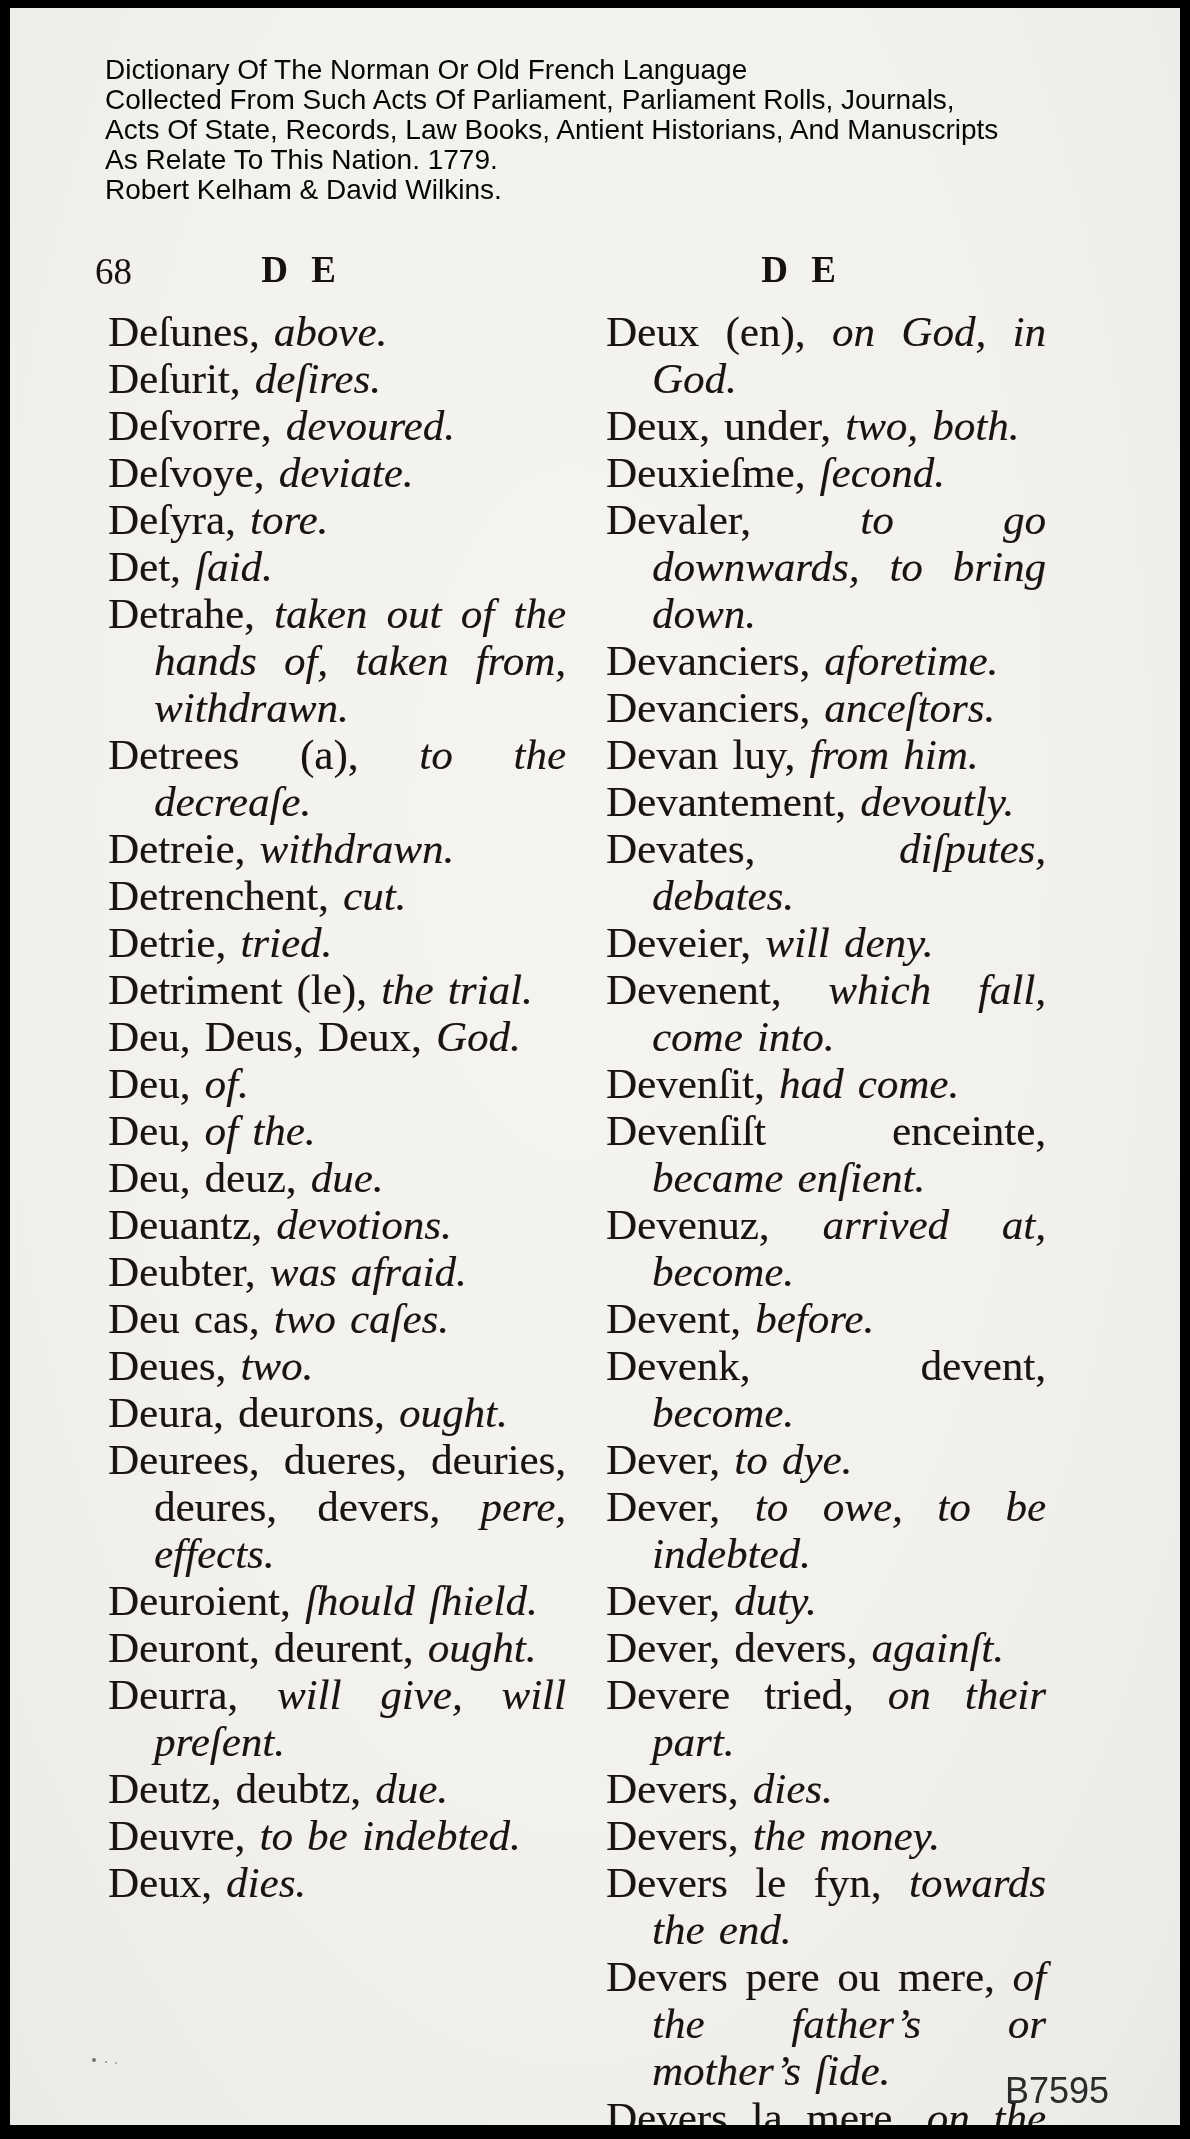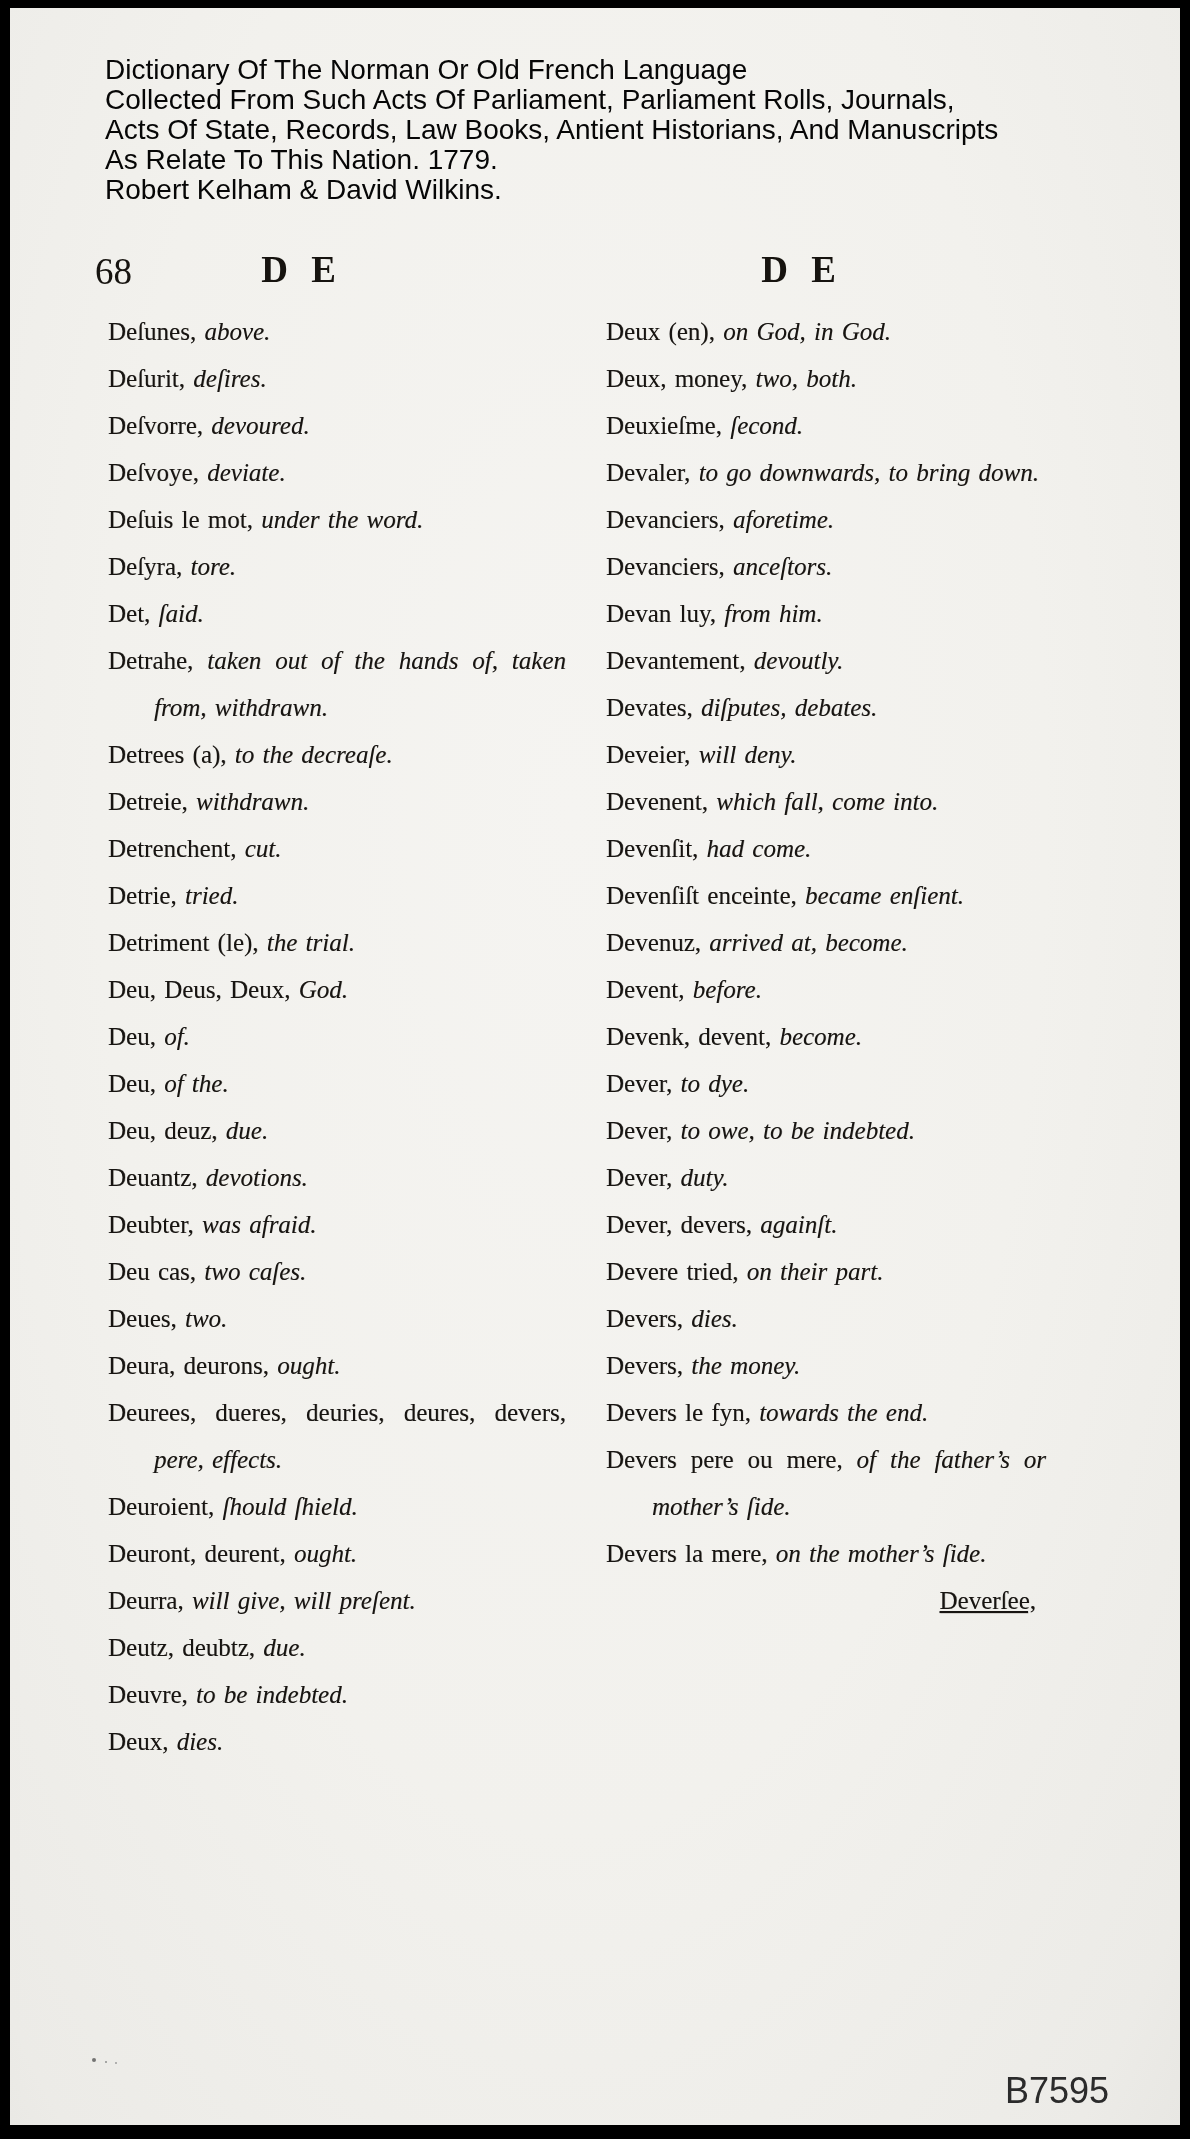--- a/index.html
+++ b/index.html
@@ -54,21 +54,21 @@
   
   .col {
     position: absolute;
     top: 300px;
   }
   #col-left  { left: 98px;  width: 458px; }
   #col-right { left: 596px; width: 440px; }
   .entry {
     margin: 0;
     font-family: "Liberation Serif", "DejaVu Serif", serif;
-    font-size: 25px;
+    font-size: 43px;
     line-height: 47px;
     color: #171411;
     text-align: justify;
     padding-left: 46px;
     text-indent: -46px;
     word-spacing: 0.08em;
     text-shadow: 0.4px 0.4px 0 rgba(23,20,17,0.38);
   }
   .entry .it { font-style: italic; }
   .entry.catchword {
@@ -114,21 +114,20 @@
     <div class="page-num">68</div>
     <div class="de-header" id="de-left">D E</div>
     <div class="de-header" id="de-right">D E</div>
 
     <div class="col" id="col-left">
       <div id="left-entries">
           <p class="entry"><span class="rm">Deſunes, </span><span class="it">above.</span></p>
           <p class="entry"><span class="rm">Deſurit, </span><span class="it">deſires.</span></p>
           <p class="entry"><span class="rm">Deſvorre, </span><span class="it">devoured.</span></p>
           <p class="entry"><span class="rm">Deſvoye, </span><span class="it">deviate.</span></p>
-          <p class="entry"><span class="rm">Deſuis le mot, </span><span class="it">under the word.</span></p>
           <p class="entry"><span class="rm">Deſyra, </span><span class="it">tore.</span></p>
           <p class="entry"><span class="rm">Det, </span><span class="it">ſaid.</span></p>
           <p class="entry"><span class="rm">Detrahe, </span><span class="it">taken out of the hands of, taken from, withdrawn.</span></p>
           <p class="entry"><span class="rm">Detrees (a), </span><span class="it">to the decreaſe.</span></p>
           <p class="entry"><span class="rm">Detreie, </span><span class="it">withdrawn.</span></p>
           <p class="entry"><span class="rm">Detrenchent, </span><span class="it">cut.</span></p>
           <p class="entry"><span class="rm">Detrie, </span><span class="it">tried.</span></p>
           <p class="entry"><span class="rm">Detriment (le), </span><span class="it">the trial.</span></p>
           <p class="entry"><span class="rm">Deu, Deus, Deux, </span><span class="it">God.</span></p>
           <p class="entry"><span class="rm">Deu, </span><span class="it">of.</span></p>
@@ -145,21 +144,21 @@
           <p class="entry"><span class="rm">Deurra, </span><span class="it">will give, will preſent.</span></p>
           <p class="entry"><span class="rm">Deutz, deubtz, </span><span class="it">due.</span></p>
           <p class="entry"><span class="rm">Deuvre, </span><span class="it">to be indebted.</span></p>
           <p class="entry"><span class="rm">Deux, </span><span class="it">dies.</span></p>
         </div>
     </div>
 
     <div class="col" id="col-right">
       <div id="right-entries">
           <p class="entry"><span class="rm">Deux (en), </span><span class="it">on God, in God.</span></p>
-          <p class="entry"><span class="rm">Deux, money, </span><span class="it">two, both.</span></p>
+          <p class="entry"><span class="rm">Deux, under, </span><span class="it">two, both.</span></p>
           <p class="entry"><span class="rm">Deuxieſme, </span><span class="it">ſecond.</span></p>
           <p class="entry"><span class="rm">Devaler, </span><span class="it">to go downwards, to bring down.</span></p>
           <p class="entry"><span class="rm">Devanciers, </span><span class="it">aforetime.</span></p>
           <p class="entry"><span class="rm">Devanciers, </span><span class="it">anceſtors.</span></p>
           <p class="entry"><span class="rm">Devan luy, </span><span class="it">from him.</span></p>
           <p class="entry"><span class="rm">Devantement, </span><span class="it">devoutly.</span></p>
           <p class="entry"><span class="rm">Devates, </span><span class="it">diſputes, debates.</span></p>
           <p class="entry"><span class="rm">Deveier, </span><span class="it">will deny.</span></p>
           <p class="entry"><span class="rm">Devenent, </span><span class="it">which fall, come into.</span></p>
           <p class="entry"><span class="rm">Devenſit, </span><span class="it">had come.</span></p>

